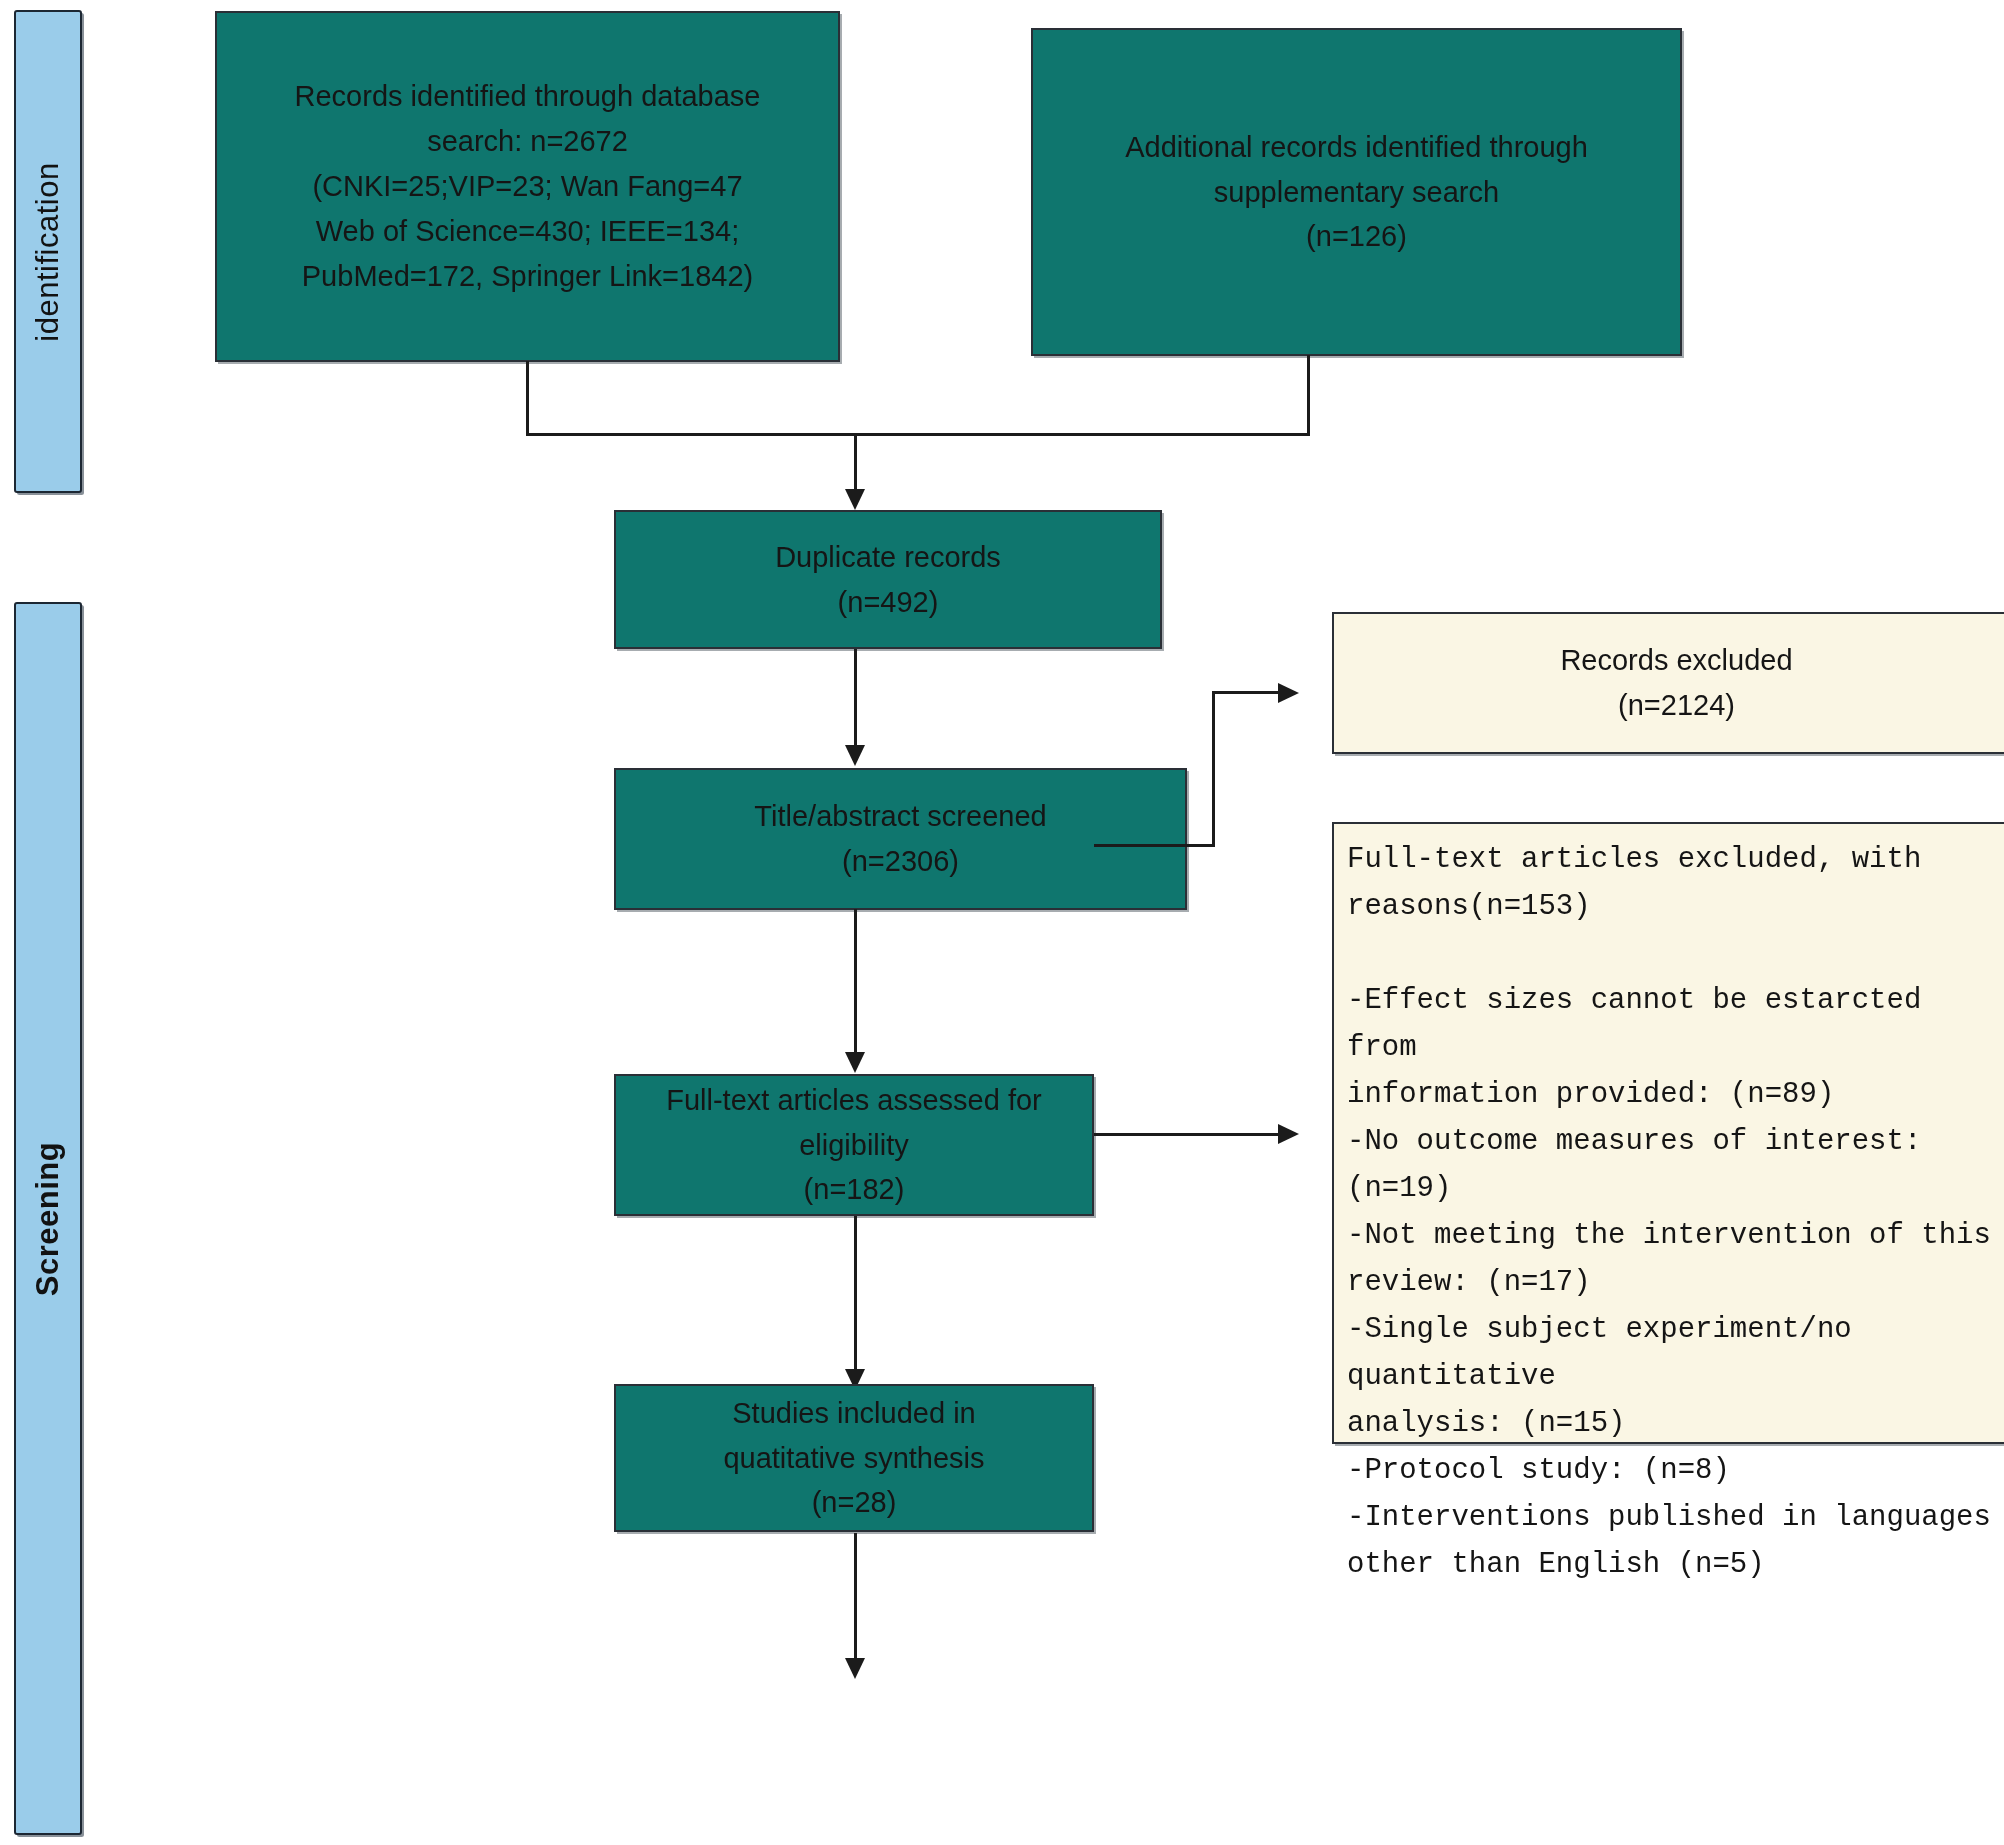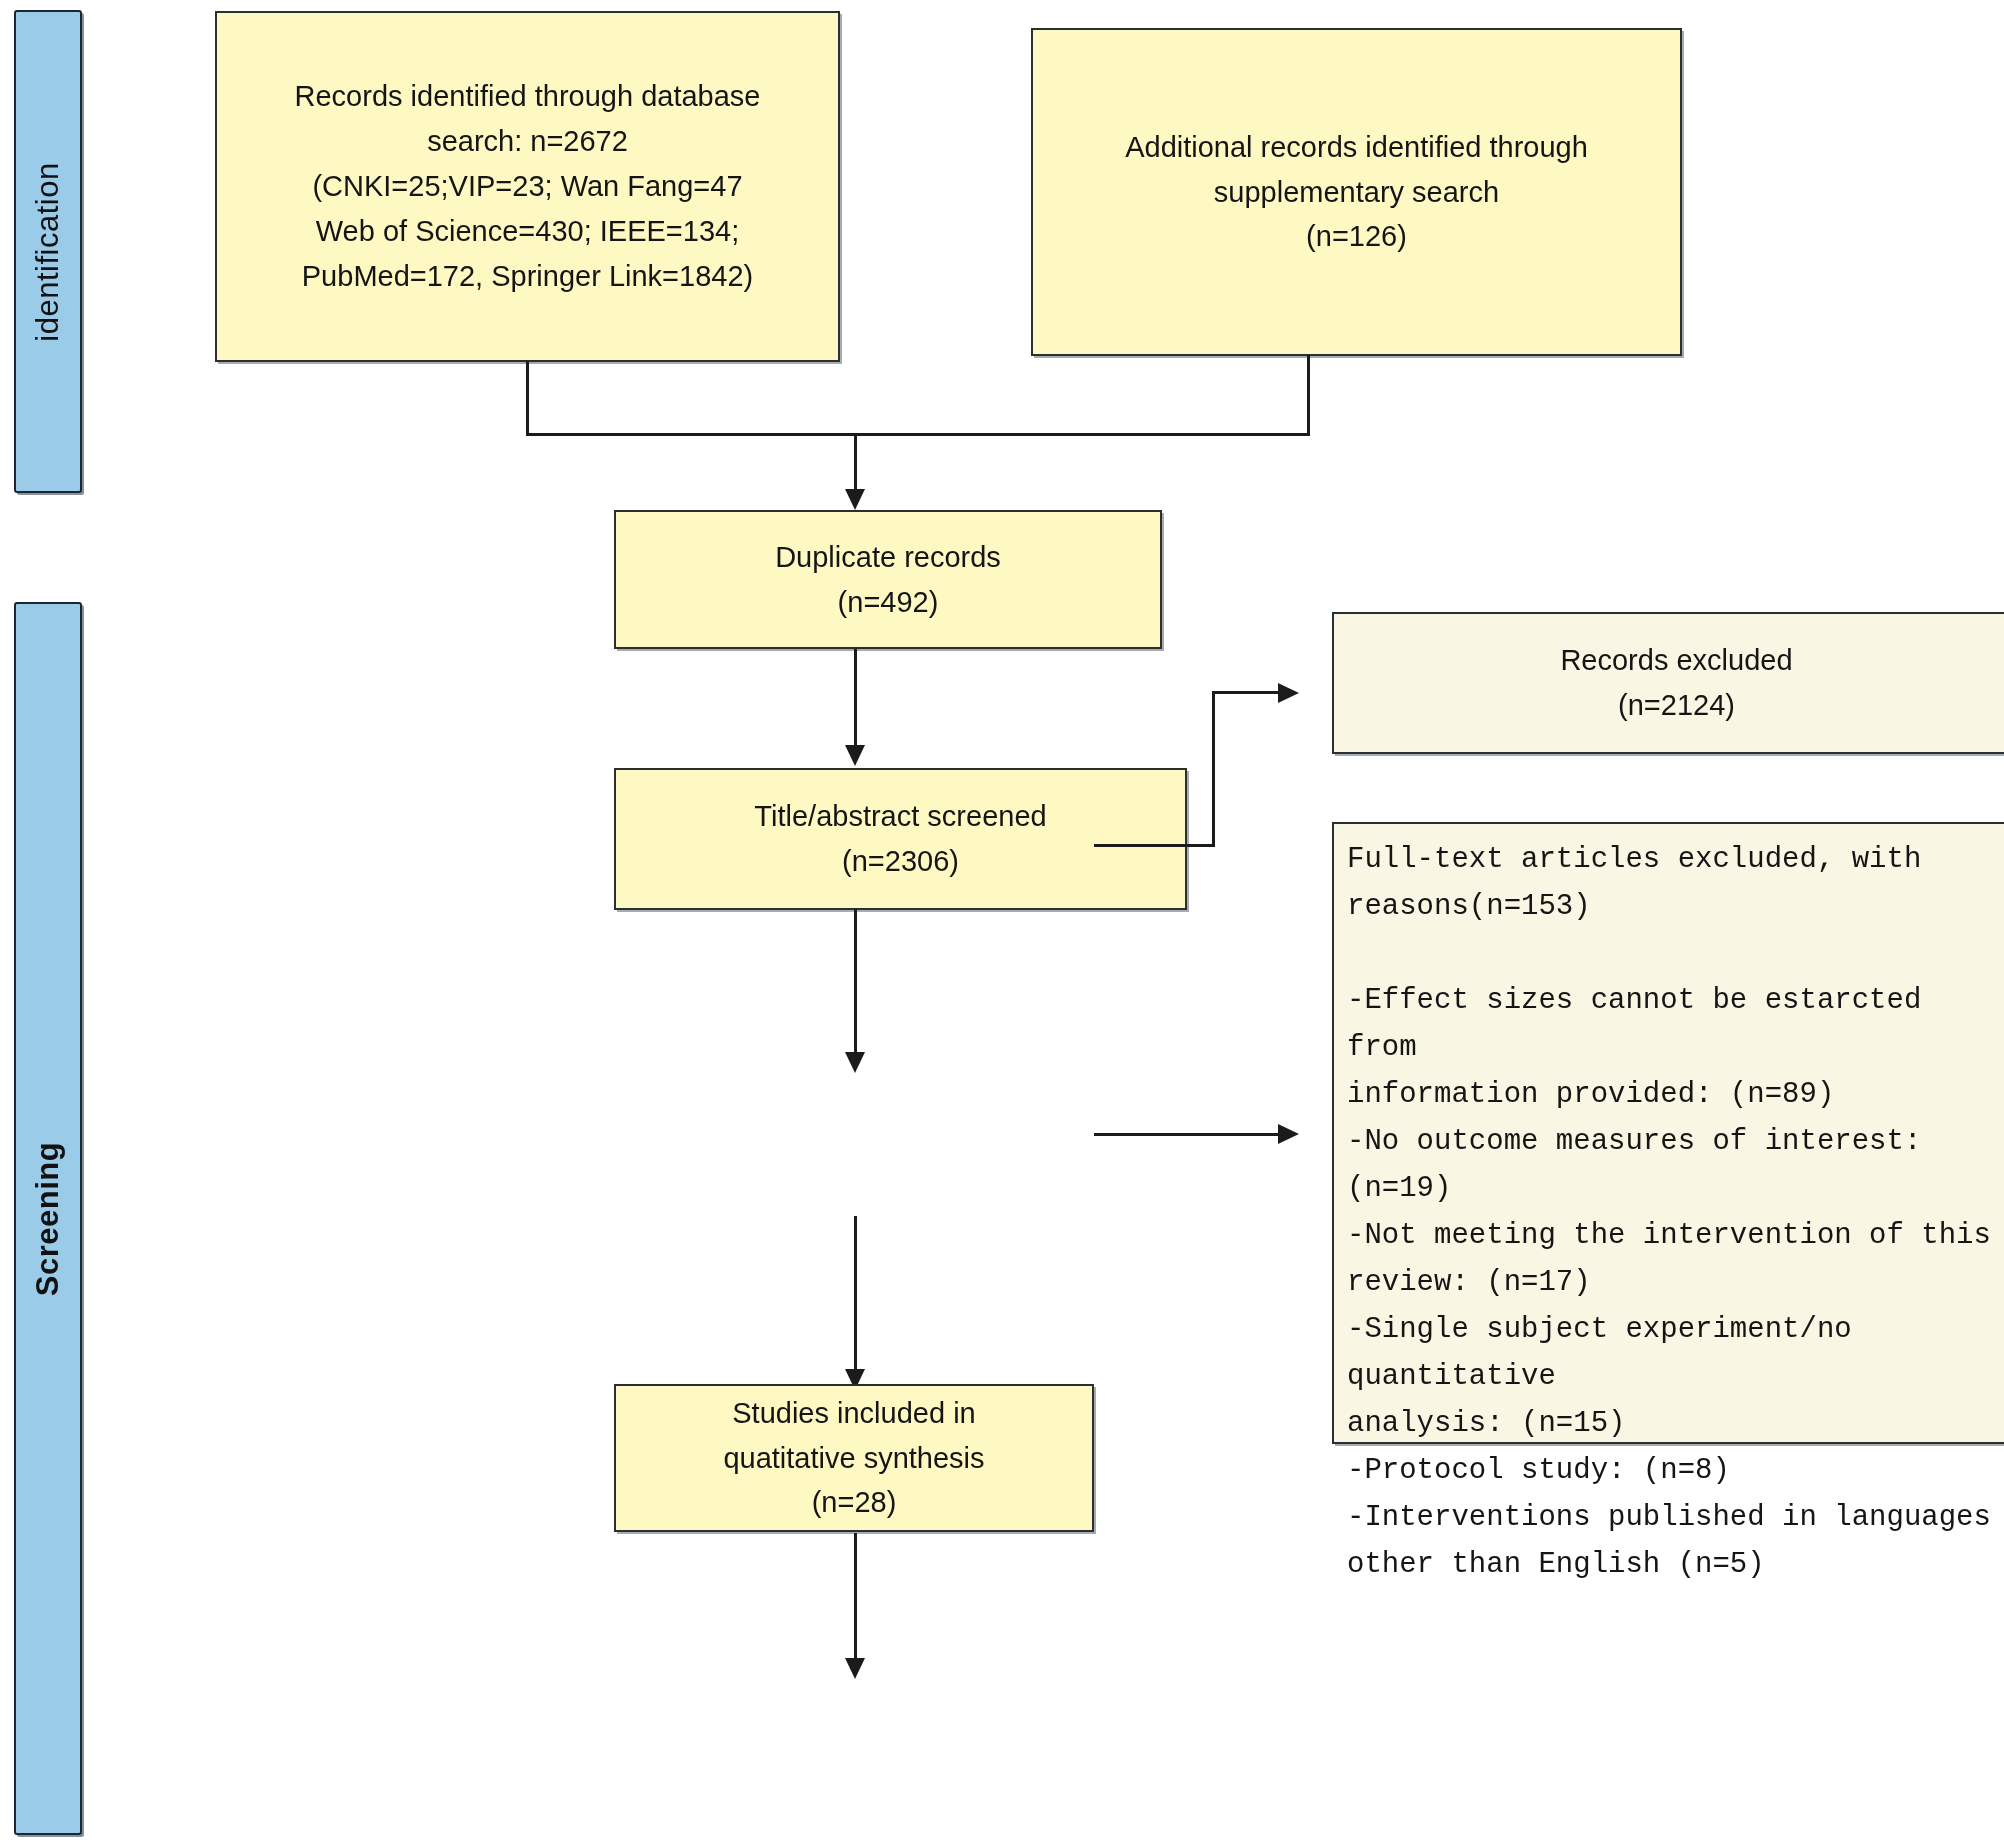--- a/index.html
+++ b/index.html
@@ -45,21 +45,21 @@
     font-size: 31px;
     font-weight: 700;
     letter-spacing: 0.5px;
   }
 
   
   .fbox {
     position: absolute;
     box-sizing: border-box;
     border: 2.5px solid #2A2F36;
-    background: #fef9c3;
+    background: #0f766e;
     box-shadow: 2.5px 2.5px 0 -0.5px rgba(60,70,80,0.45);
     display: flex;
     align-items: center;
     justify-content: center;
   }
   .fbox.cream {
     background: #FAF6E4;
     margin-left: 32px;
   }
   .fbox .txt {
@@ -159,20 +159,25 @@
   <div class="arrow-right" style="left:1278px; top:683px;"></div>
 
   <div class="fbox cream" style="left:1300px; top:612px; width:689px; height:142px;">
     <span class="txt">Records excluded
 (n=2124)</span>
   </div>
 
   <div class="ln v" style="left:854px; top:909px; height:146px;"></div>
   <div class="arrow-down" style="left:845px; top:1052px;"></div>
 
+  <div class="fbox" style="left:614px; top:1074px; width:480px; height:142px;">
+    <span class="txt">Full-text articles assessed for
+eligibility
+(n=182)</span>
+  </div>
 
   <div class="ln h" style="left:1094px; top:1133px; width:187px;"></div>
   <div class="arrow-right" style="left:1278px; top:1124px;"></div>
 
   <div class="fbox cream left-align" style="left:1300px; top:822px; width:689px; height:622px;">
     <span class="txt">Full-text articles excluded, with
 reasons(n=153)
 
 -Effect sizes cannot be estarcted from
 information provided: (n=89)

